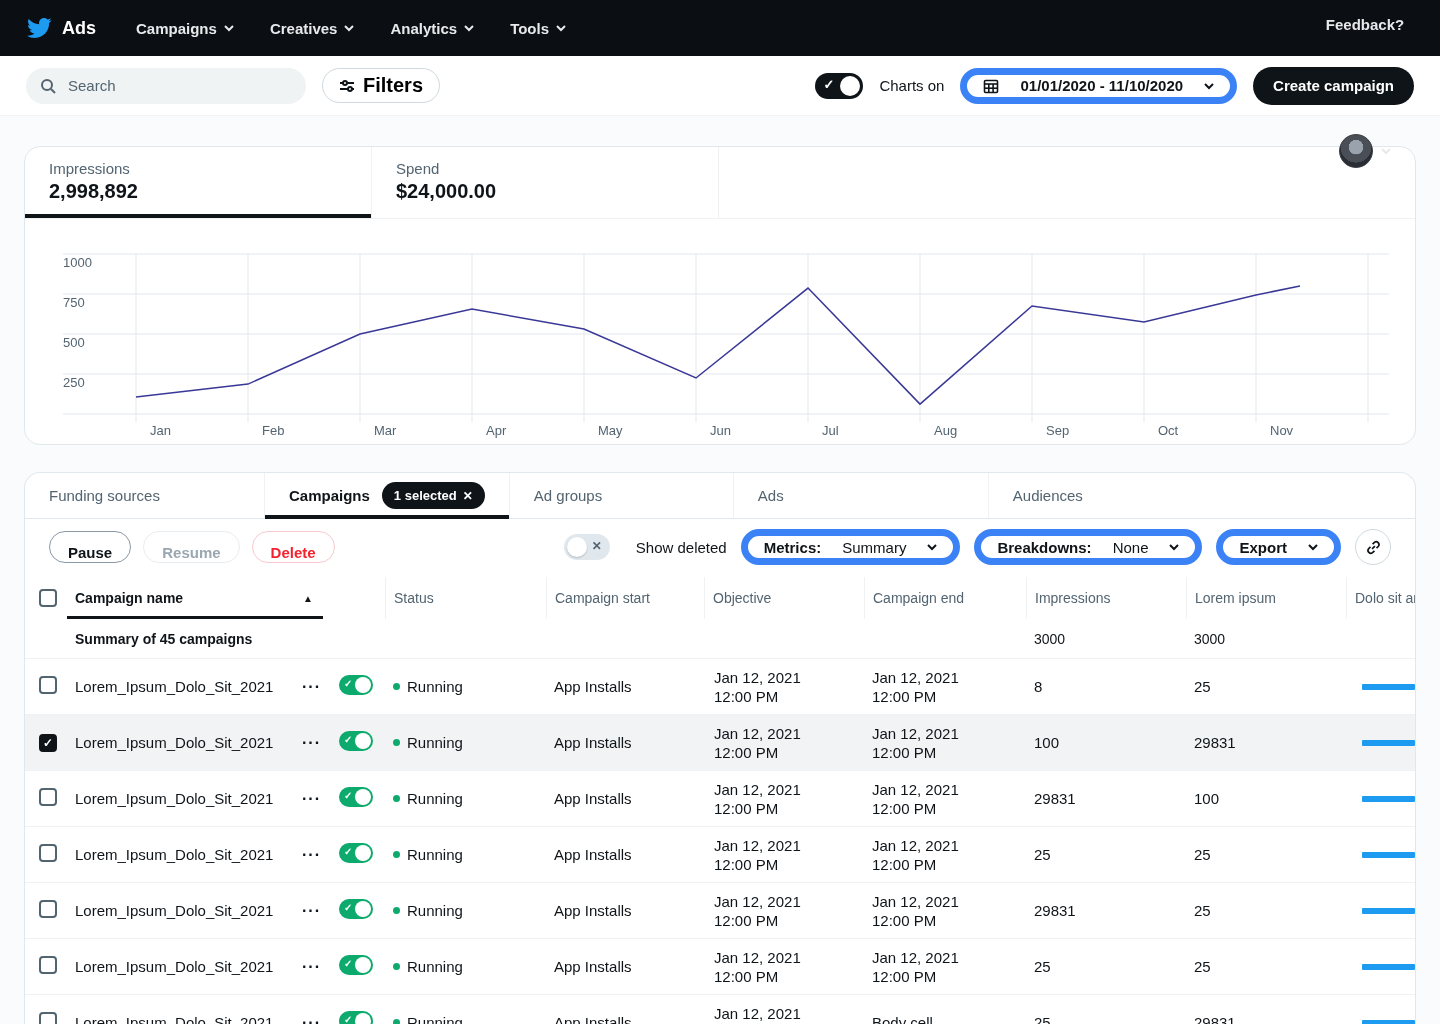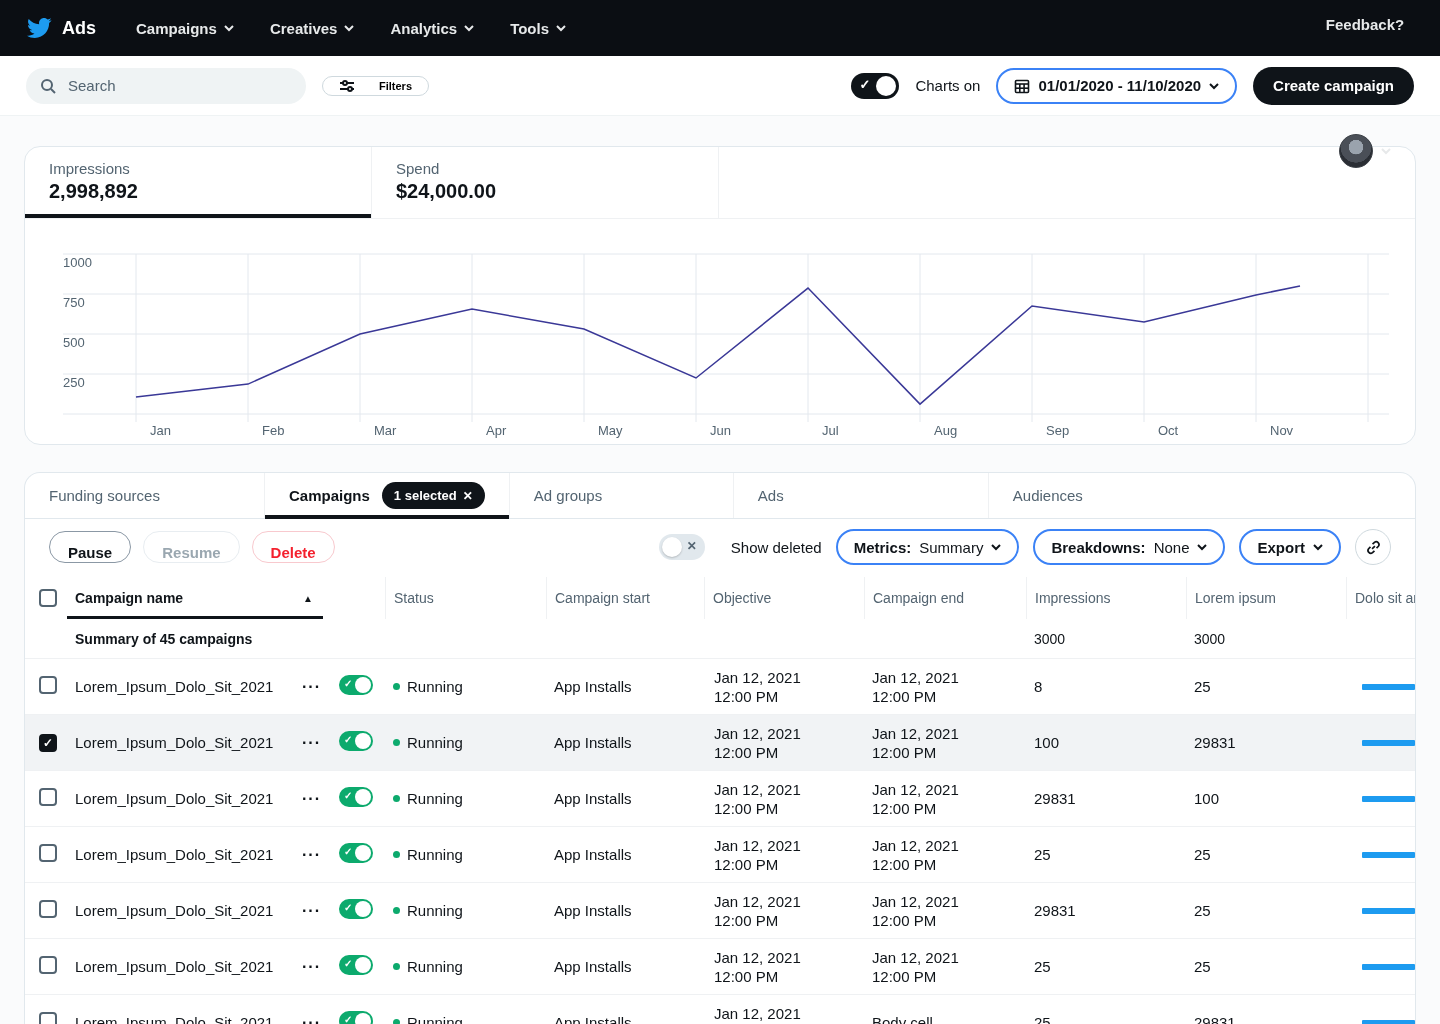--- a/index.html
+++ b/index.html
@@ -41,23 +41,23 @@
     width:280px; height:36px; background:#eff3f4; border-radius:18px;
     display:flex; align-items:center; padding:0 14px; gap:10px;
   }
   .search svg { width:16px; height:16px; stroke:#536471; stroke-width:2; fill:none; flex:none; }
   .search input {
     border:none; outline:none; background:transparent; font-size:15px;
     font-family:"Liberation Sans", sans-serif; color:#0f1419; width:100%;
   }
   .search input::placeholder { color:#536471; }
   .btn-filters {
-    margin-left:16px; height:20px; border:1px solid #cfd9de; background:#fff;
-    border-radius:18px; padding:0 16px; display:flex; align-items:center; gap:24px;
-    font-size:11px; font-weight:700; cursor:pointer;
+    margin-left:16px; height:35px; border:1px solid #cfd9de; background:#fff;
+    border-radius:18px; padding:0 16px; display:flex; align-items:center; gap:8px;
+    font-size:20px; font-weight:700; cursor:pointer;
   }
   .btn-filters svg { width:16px; height:16px; stroke:#0f1419; stroke-width:2; fill:none; }
   .toolbar-right { margin-left:auto; display:flex; align-items:center; gap:16px; }
   .switch-lg { width:48px; height:26px; border-radius:13px; position:relative; cursor:pointer; flex:none; }
   .switch-lg.on { background:#0f1419; }
   .switch-lg.on::before {
     content:"✓"; position:absolute; left:8px; top:4px; color:#fff; font-size:13px; font-weight:700;
   }
   .switch-lg.on::after {
     content:""; position:absolute; right:3px; top:3px; width:20px; height:20px;
@@ -66,22 +66,22 @@
   .switch-lg.off { background:#e1e8ed; }
   .switch-lg.off::before {
     content:""; position:absolute; left:3px; top:3px; width:20px; height:20px;
     border-radius:50%; background:#fff; box-shadow:0 1px 2px rgba(0,0,0,.2);
   }
   .switch-lg.off::after {
     content:"✕"; position:absolute; right:8px; top:5px; color:#536471; font-size:12px; font-weight:700;
   }
   .toggle-label { font-size:15px; }
   .pill {
-    height:36px; border:2px solid #3b82f6; background:#fff; border-radius:18px;
-    padding:0 16px; display:flex; align-items:center; gap:8px; font-size:15px; cursor:pointer;
+    height:36px; border:7px solid #3b82f6; background:#fff; border-radius:18px;
+    padding:0 16px; display:flex; align-items:center; gap:21px; font-size:15px; cursor:pointer;
     white-space:nowrap;
   }
   .pill b { font-weight:700; }
   .pill svg.cal { width:16px; height:16px; stroke:#0f1419; stroke-width:1.6; fill:none; }
   .btn-create {
     height:38px; background:#0f1419; color:#fff; border:none; border-radius:19px;
     padding:0 20px; font-size:15px; font-weight:700; cursor:pointer;
     font-family:"Liberation Sans", sans-serif;
   }
   .date-pill { font-weight:700; }

